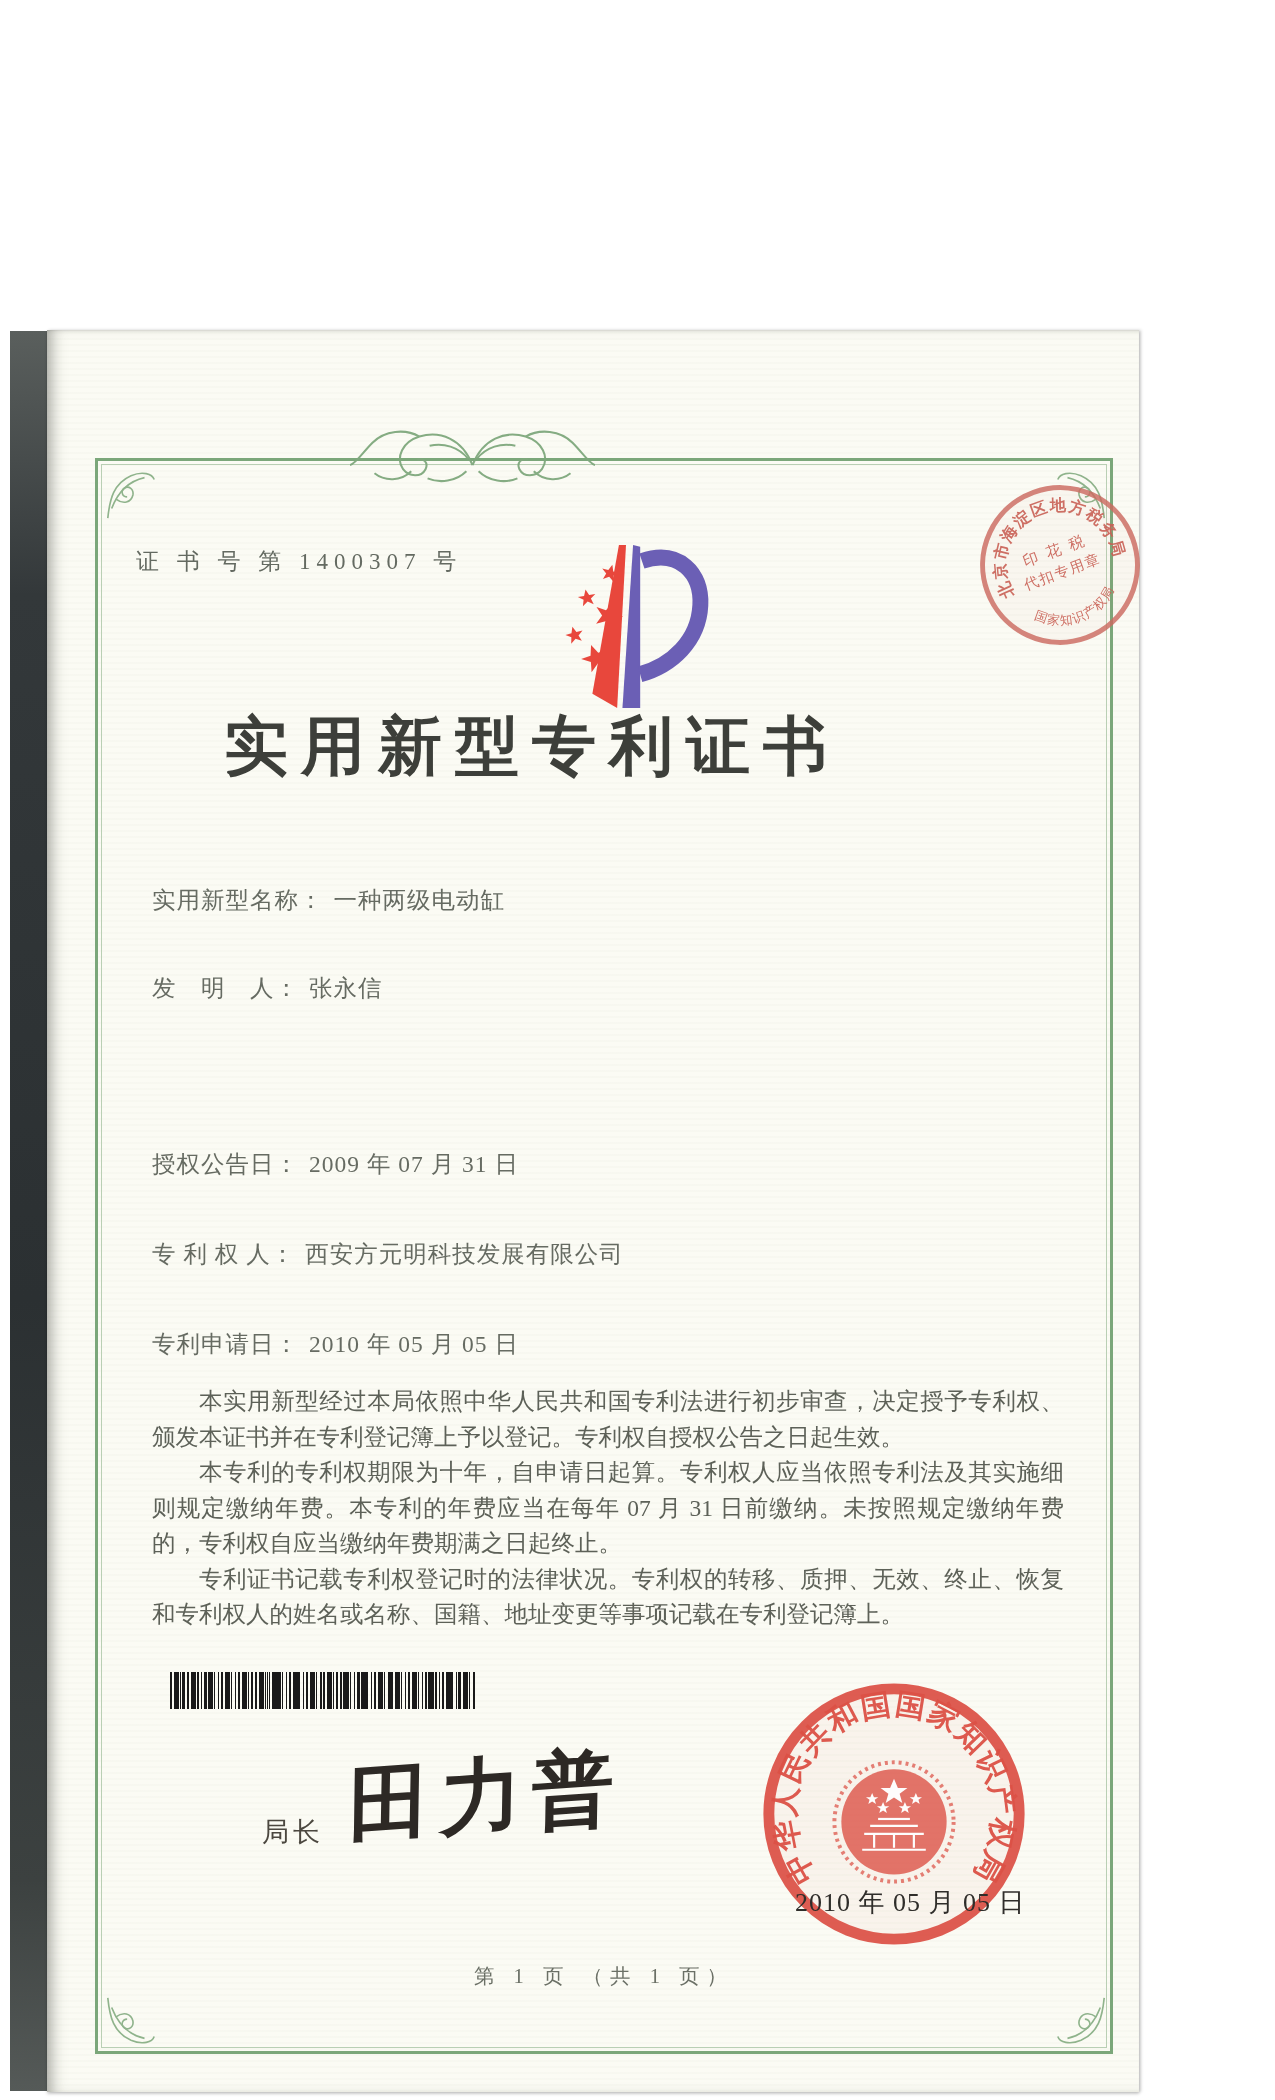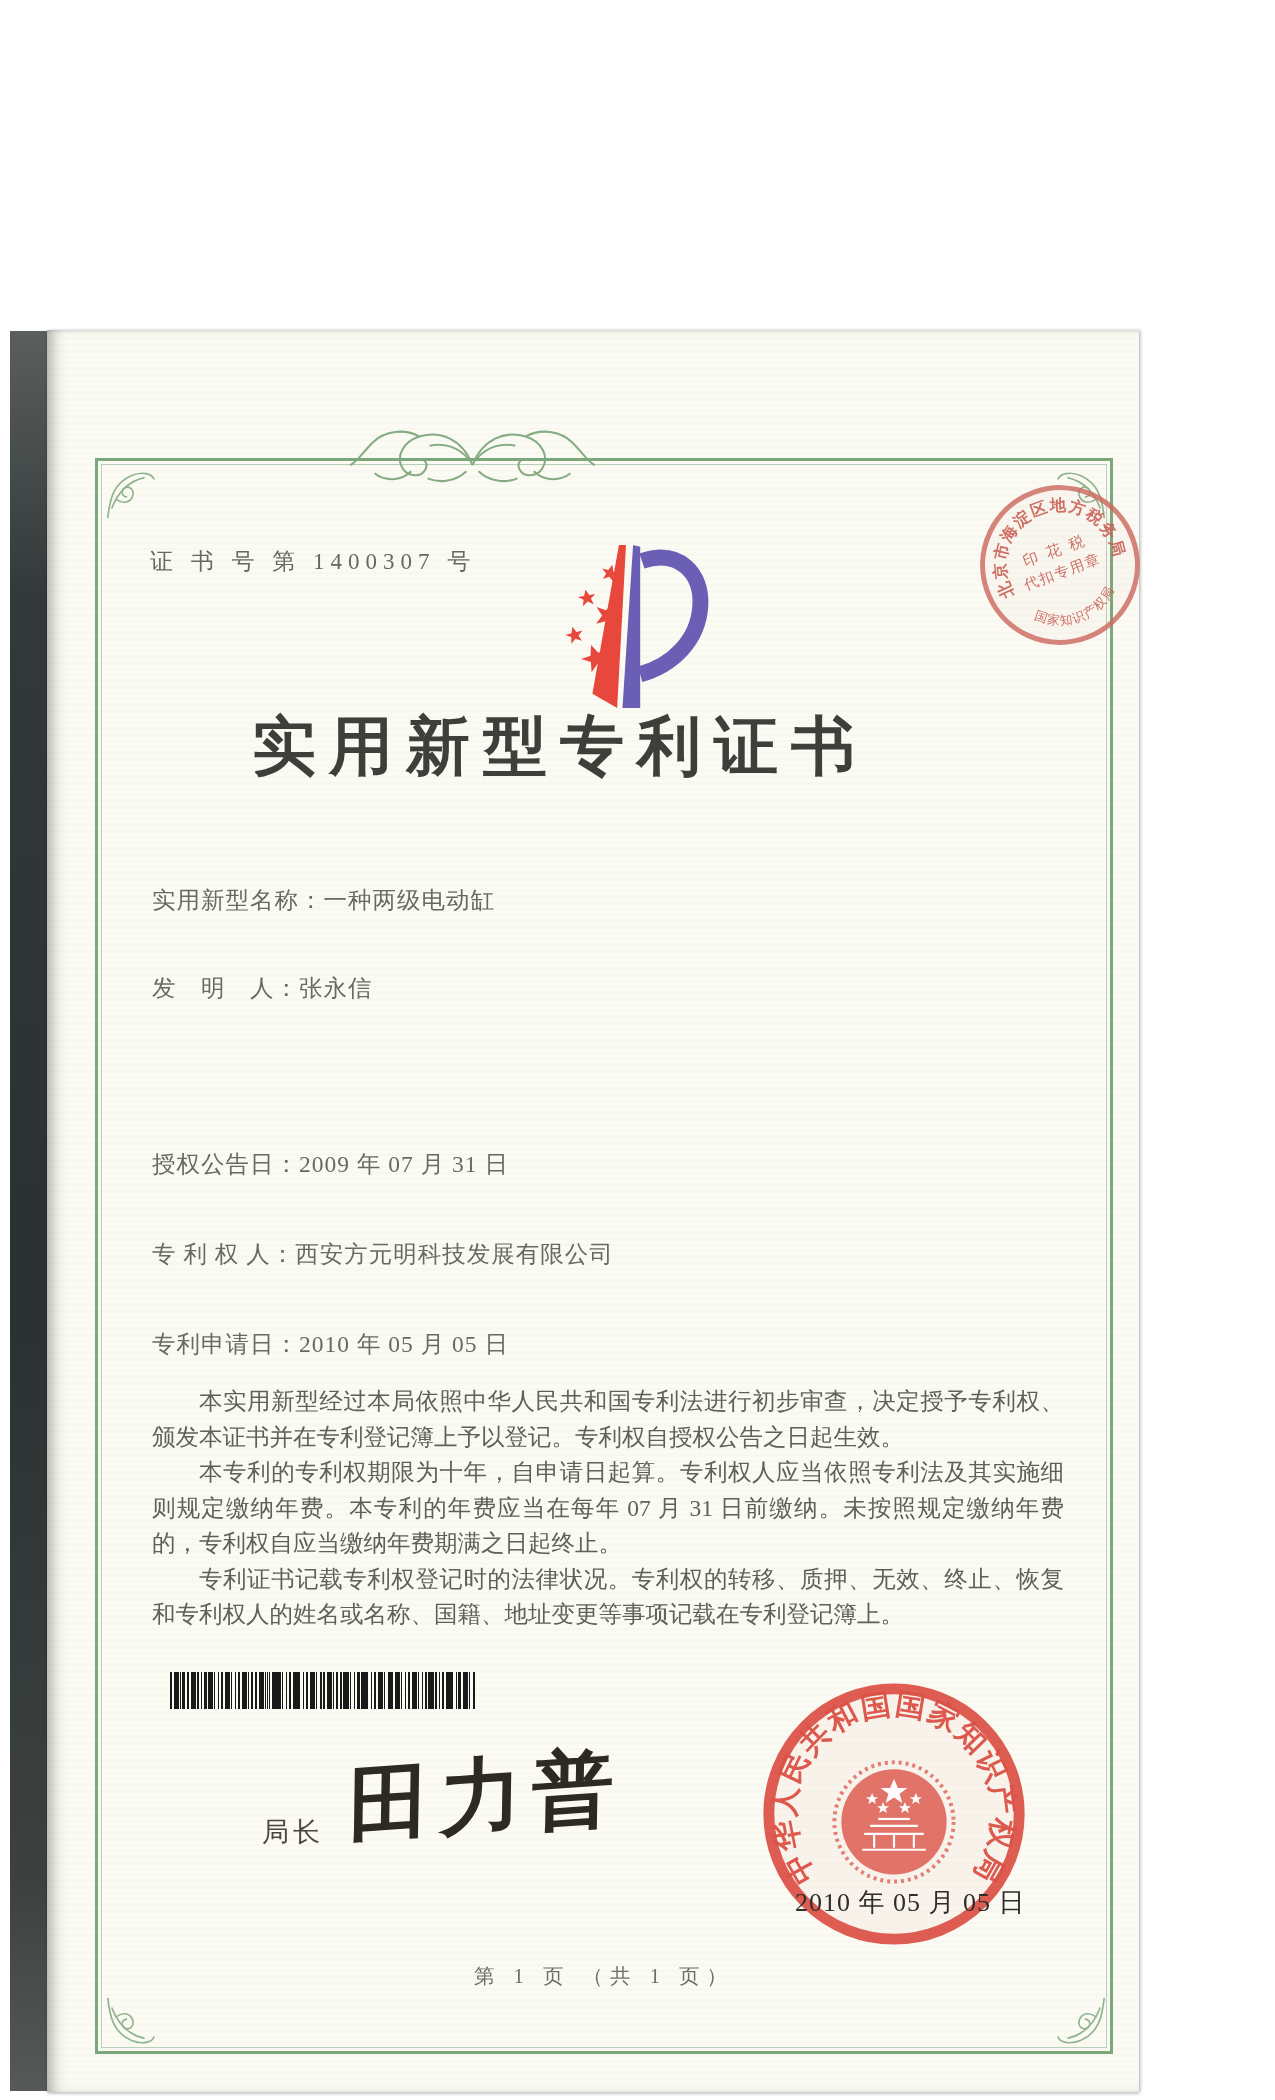--- a/index.html
+++ b/index.html
@@ -13,26 +13,26 @@
         box-shadow:inset 12px 0 16px -9px rgba(55,58,52,.5), inset 0 2px 3px -2px rgba(0,0,0,.25),
                    2px 0 3px rgba(0,0,0,.18), 0 2px 3px rgba(0,0,0,.18);}
   .page::after{content:"";position:absolute;inset:0;pointer-events:none;
         background:repeating-linear-gradient(0deg,rgba(150,160,135,.035) 0 2px,rgba(255,255,255,0) 2px 6px);}
   
   .frame{position:absolute;left:95px;top:458px;width:1018px;height:1596px;box-sizing:border-box;
          border:3px solid #7ba77a;}
   .frame-inner{position:absolute;inset:3px;border:1px solid #b9cfb4;}
   .orn{position:absolute;pointer-events:none;}
   
-  .cert-no{position:absolute;left:150px;top:546px;font-size:23px;letter-spacing:6px;color:#646a61;}
+  .cert-no{position:absolute;left:136px;top:546px;font-size:23px;letter-spacing:6px;color:#646a61;}
   .logo{position:absolute;left:535px;top:538px;width:182px;height:177px;}
   .title{position:absolute;left:95px;top:703px;width:874px;text-align:center;font-size:64px;
-         font-weight:700;letter-spacing:13px;color:#3d3f3a;padding-left:28px;}
+         font-weight:700;letter-spacing:13px;color:#3d3f3a;}
   .field{position:absolute;left:152px;font-size:23.5px;color:#666b62;letter-spacing:1px;white-space:nowrap;}
-  .field .lab{}
+  .field .lab{margin-right:10px;}
   .f0{top:884px}.f1{top:972px}.f2{top:1058px}.f3{top:1148px}.f4{top:1238px}.f5{top:1328px}
   .body-text{position:absolute;left:152px;top:1384px;width:912px;font-size:23.5px;line-height:35.5px;
              color:#5d6158;text-align:justify;}
   .body-text p{margin:0;text-indent:2em;}
   .barcode{position:absolute;left:170px;top:1672px;width:305px;height:37px;
      background:
        repeating-linear-gradient(90deg,#191919 0 2px,transparent 2px 4px,#191919 4px 9px,transparent 9px 10px,
          #191919 10px 11px,transparent 11px 14px,#191919 14px 15px,transparent 15px 17px),
        repeating-linear-gradient(90deg,transparent 0 5px,#191919 5px 6px,transparent 6px 12px,#191919 12px 14px,
          transparent 14px 23px);}

